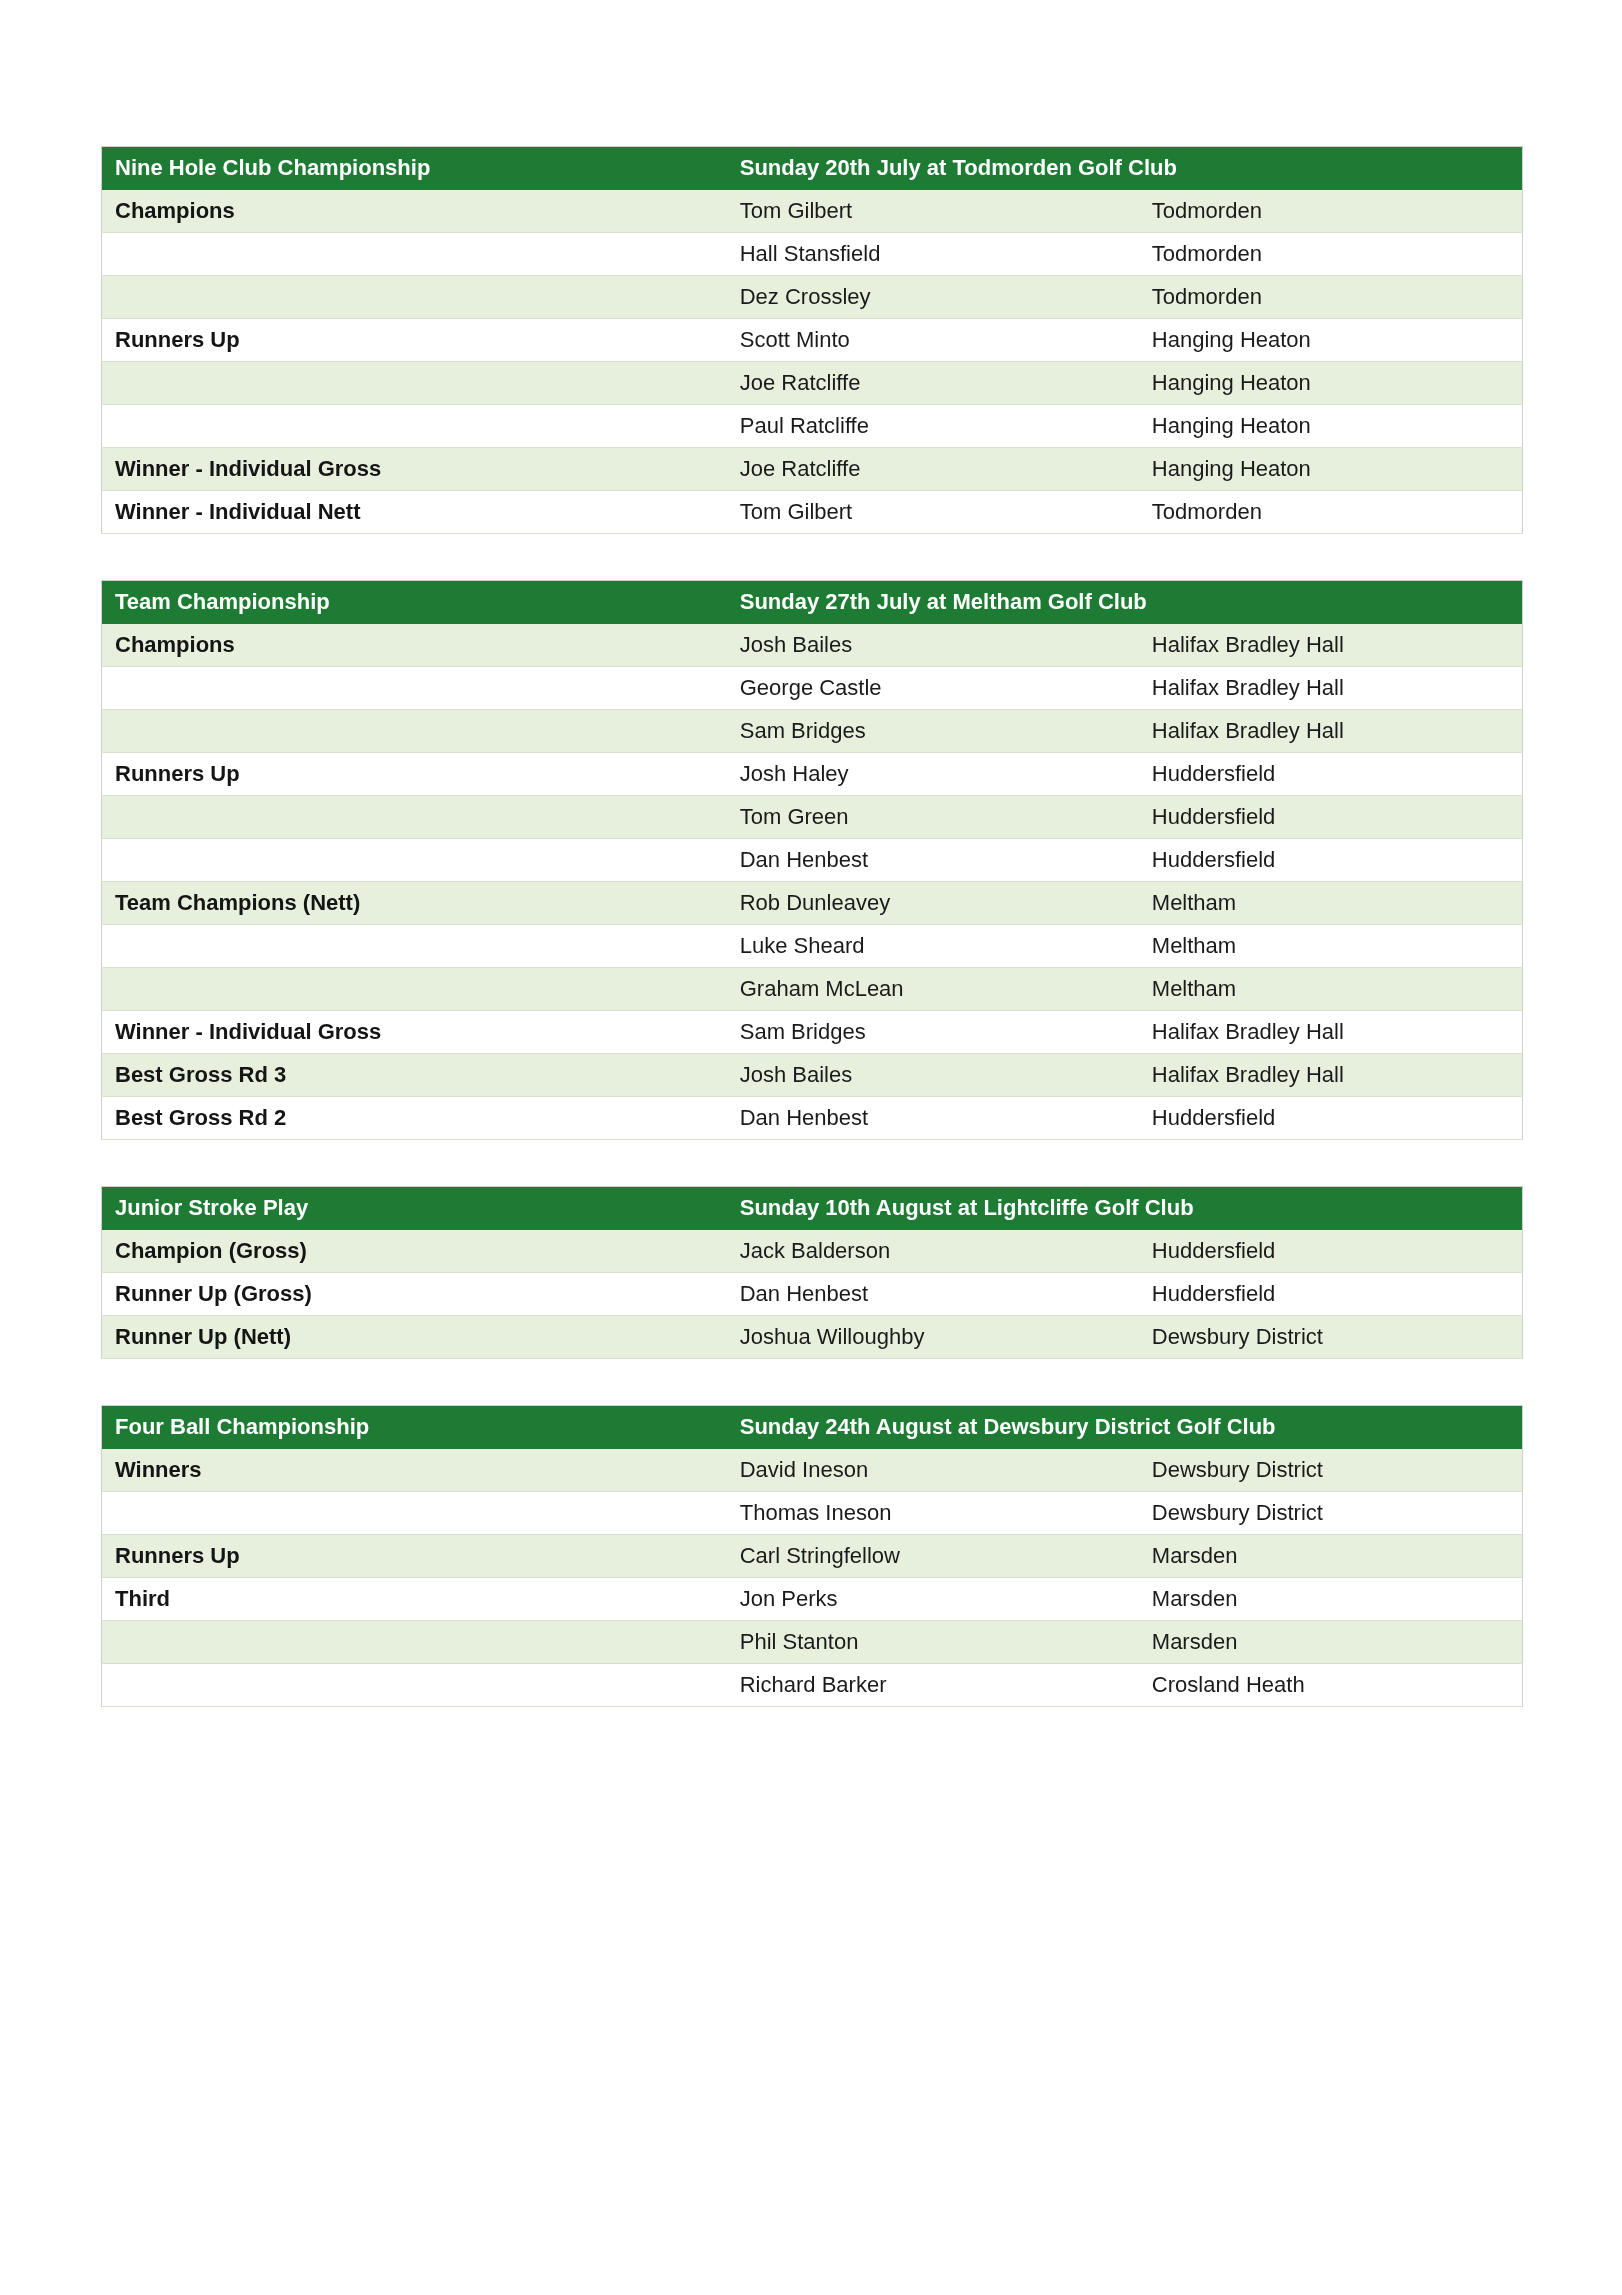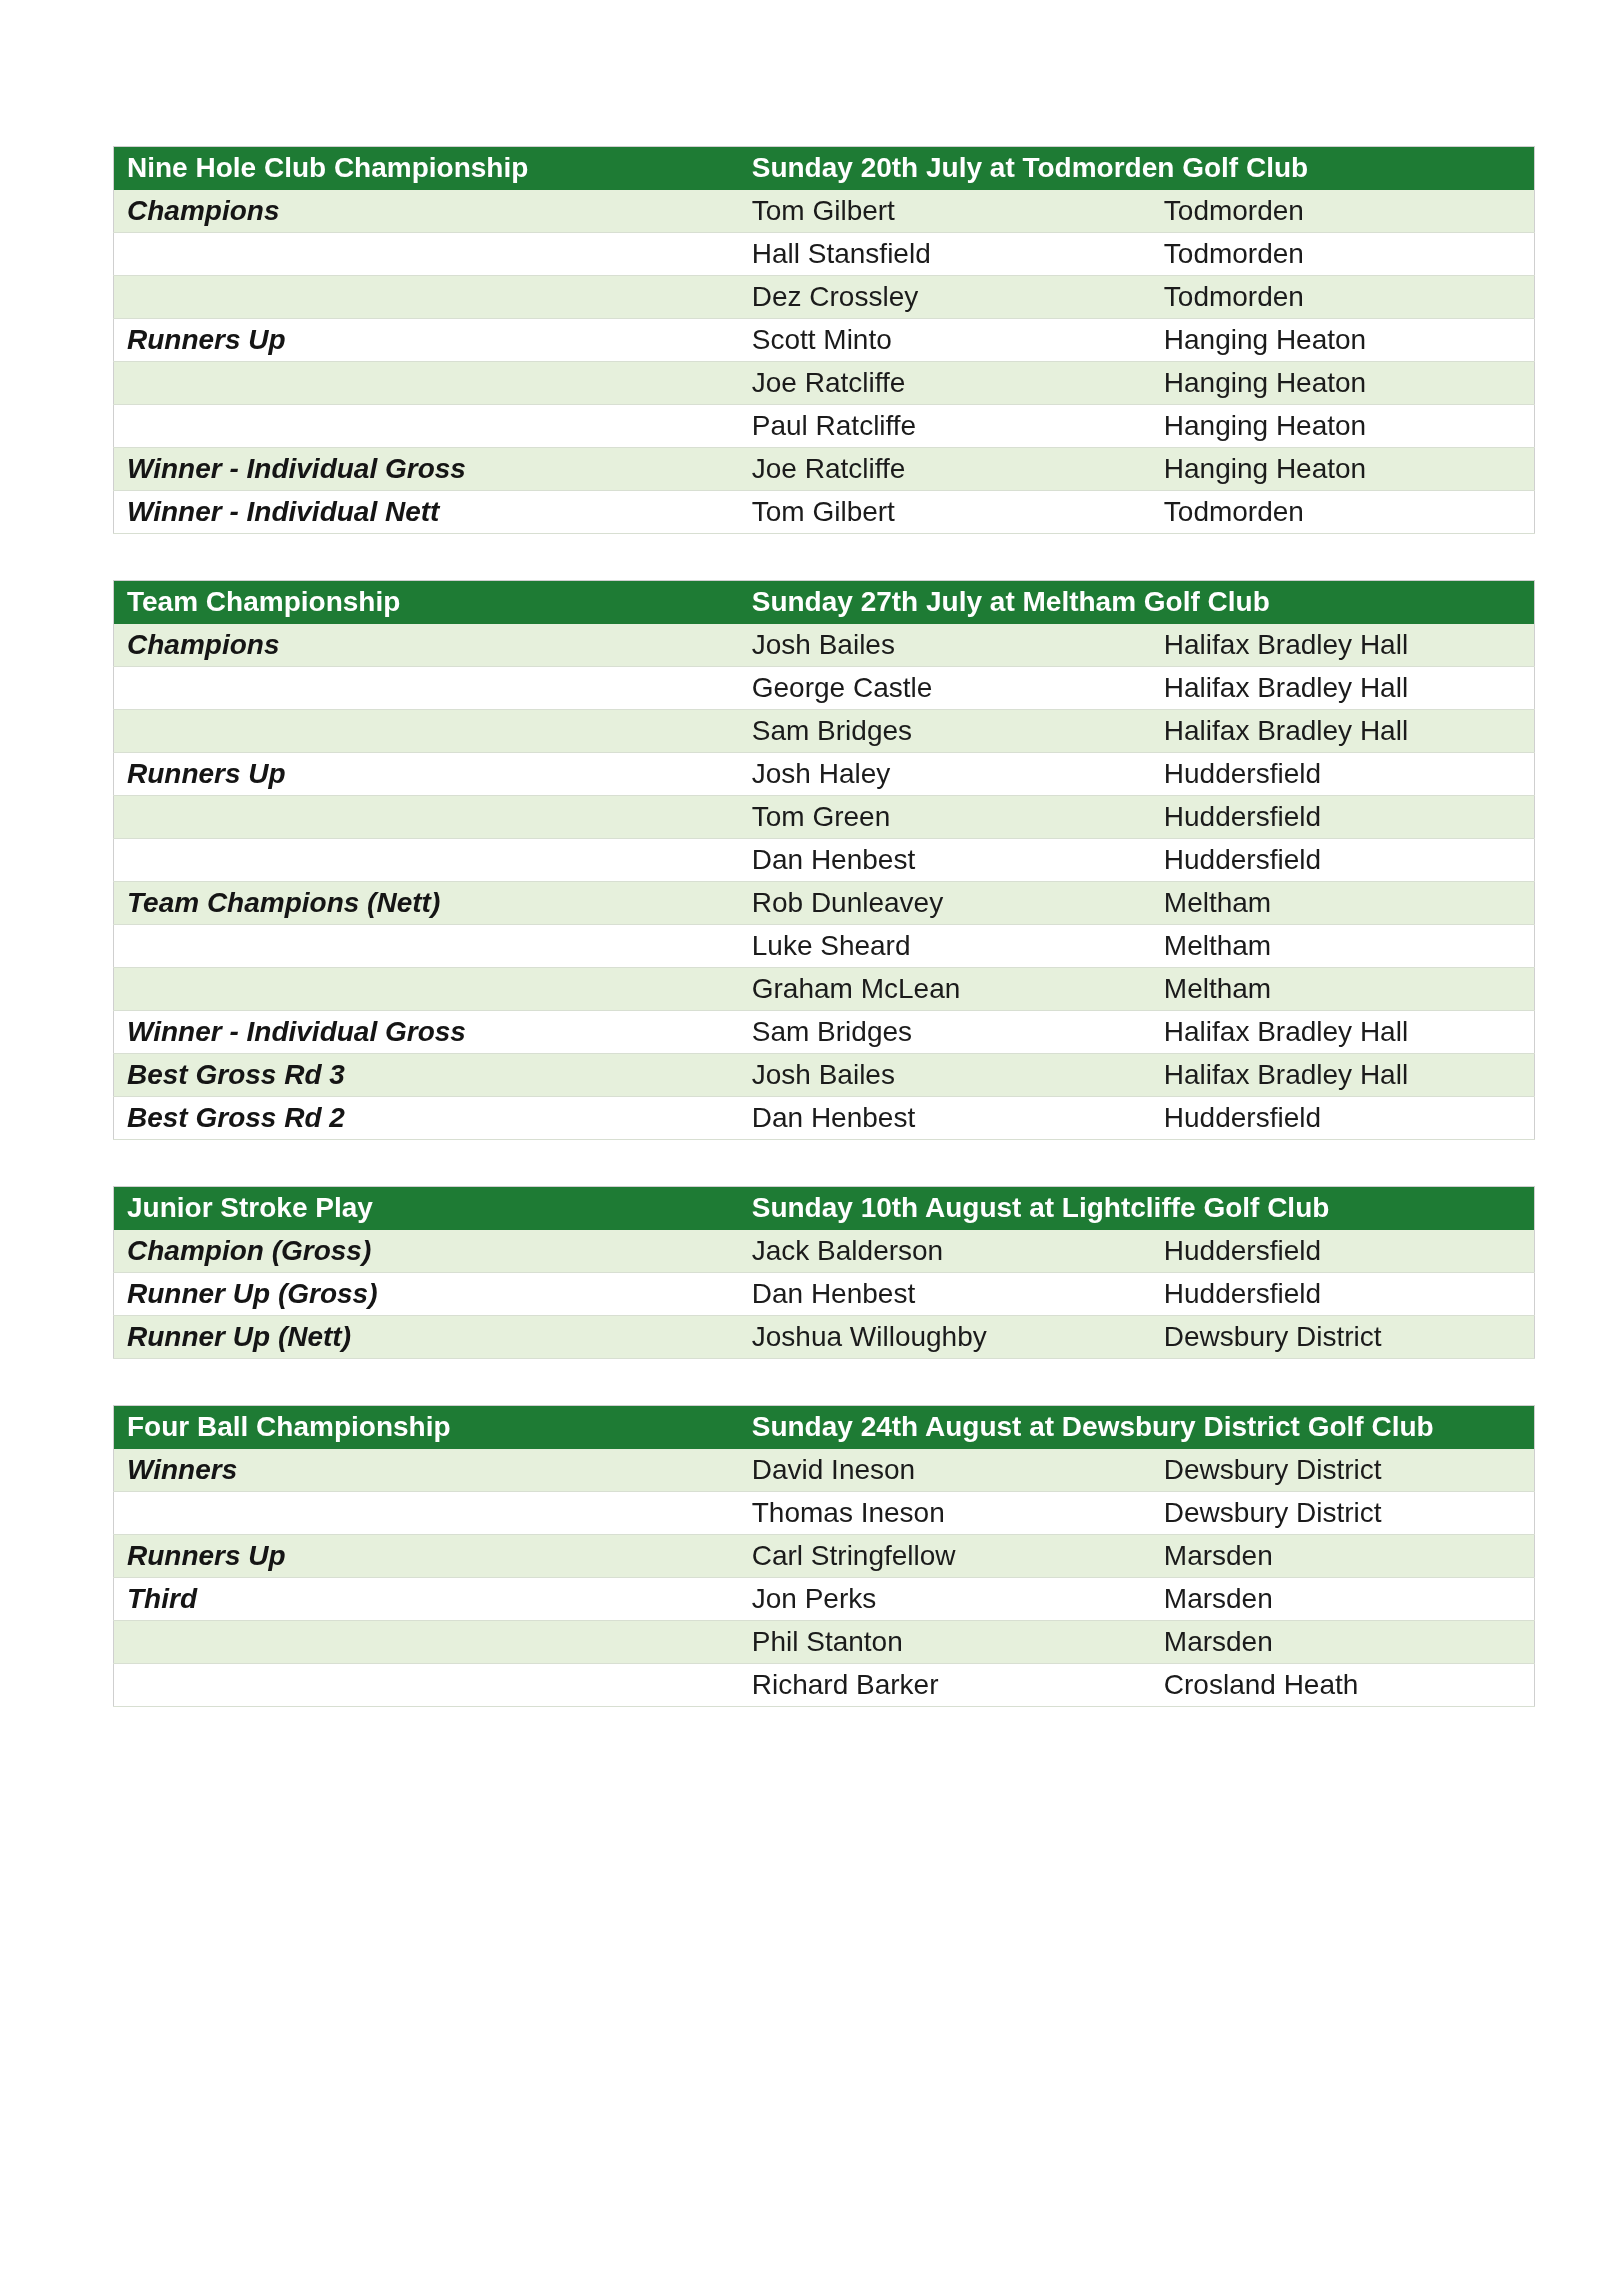--- a/index.html
+++ b/index.html
@@ -15,22 +15,22 @@
   .content {
     position: absolute;
     left: 101px;
     top: 146px;
     width: 1422px;
   }
   table.results-table {
     border-collapse: collapse;
     table-layout: fixed;
     width: 100%;
-    margin: 0 0 46px 12px;
-    font-size: 28px;
+    margin: 0 0 46px 0;
+    font-size: 22px;
     color: #1b1b1b;
     border: 0.8px solid #cfcfcf;
   }
   table.results-table col.c1 { width: 44%; }
   table.results-table col.c2 { width: 29%; }
   table.results-table col.c3 { width: 27%; }
   table.results-table th,
   table.results-table td {
     height: 43px;
     padding: 0 8px 0 13px;
@@ -47,21 +47,20 @@
   table.results-table tbody td {
     border-bottom: 0.8px solid #d8dfd2;
     background: #ffffff;
   }
   table.results-table tbody tr:nth-child(odd) td {
     background: #e6f0dc;
   }
   table.results-table td.label {
     font-weight: 700;
     color: #151515;
-    font-style: italic;
   }
 </style>
 </head>
 <body>
 
 <div class="page">
   <div class="content" id="tables-container">
   <table class="results-table">
     <colgroup>
       <col class="c1">

